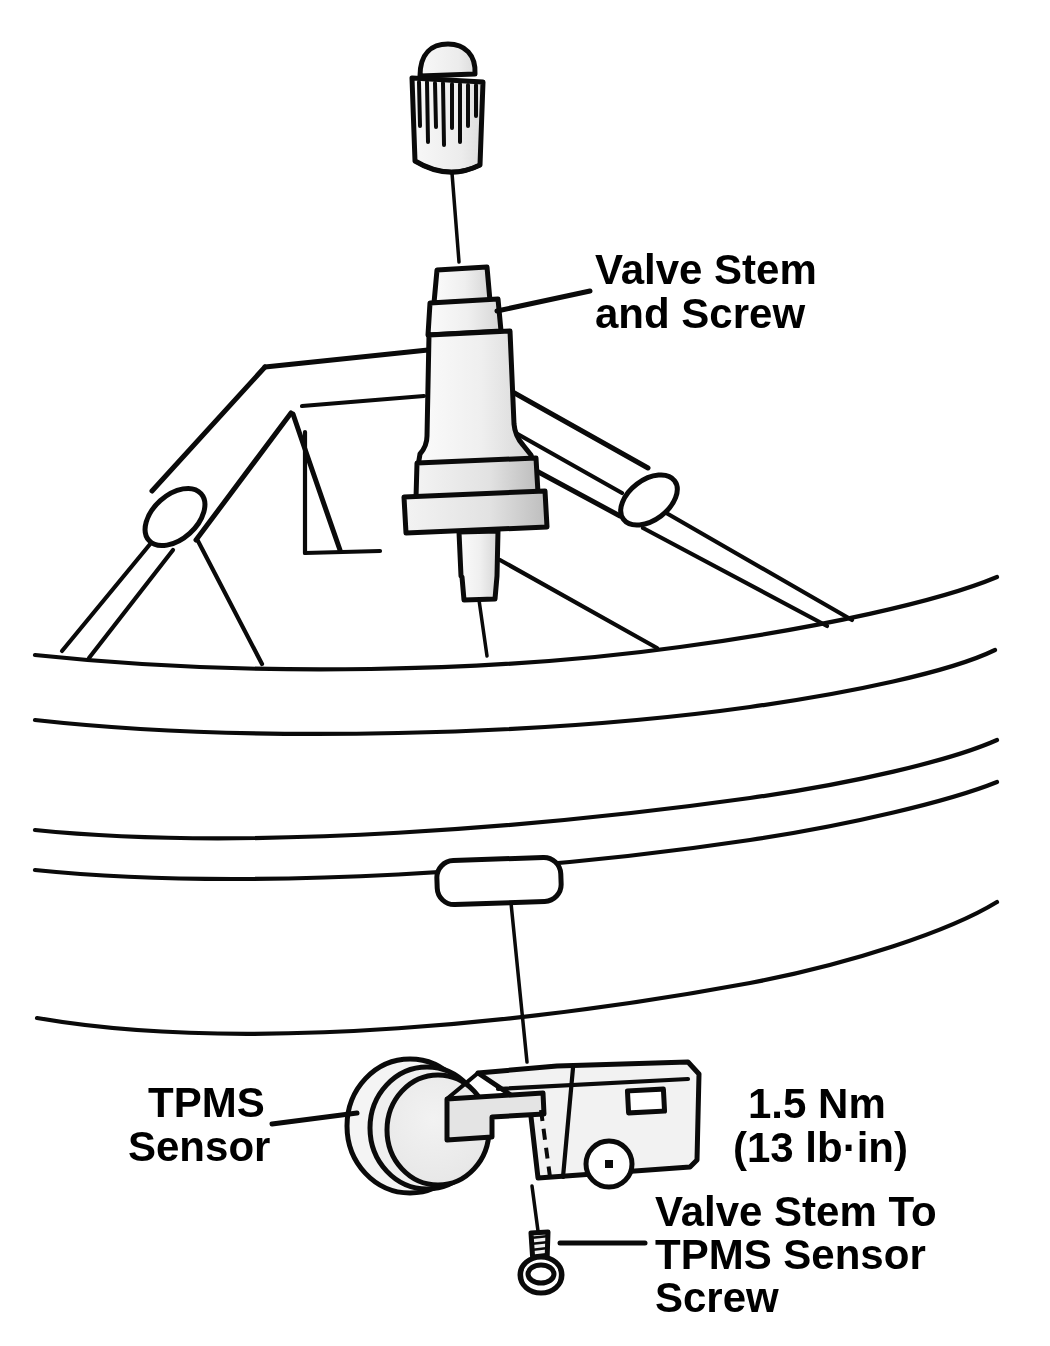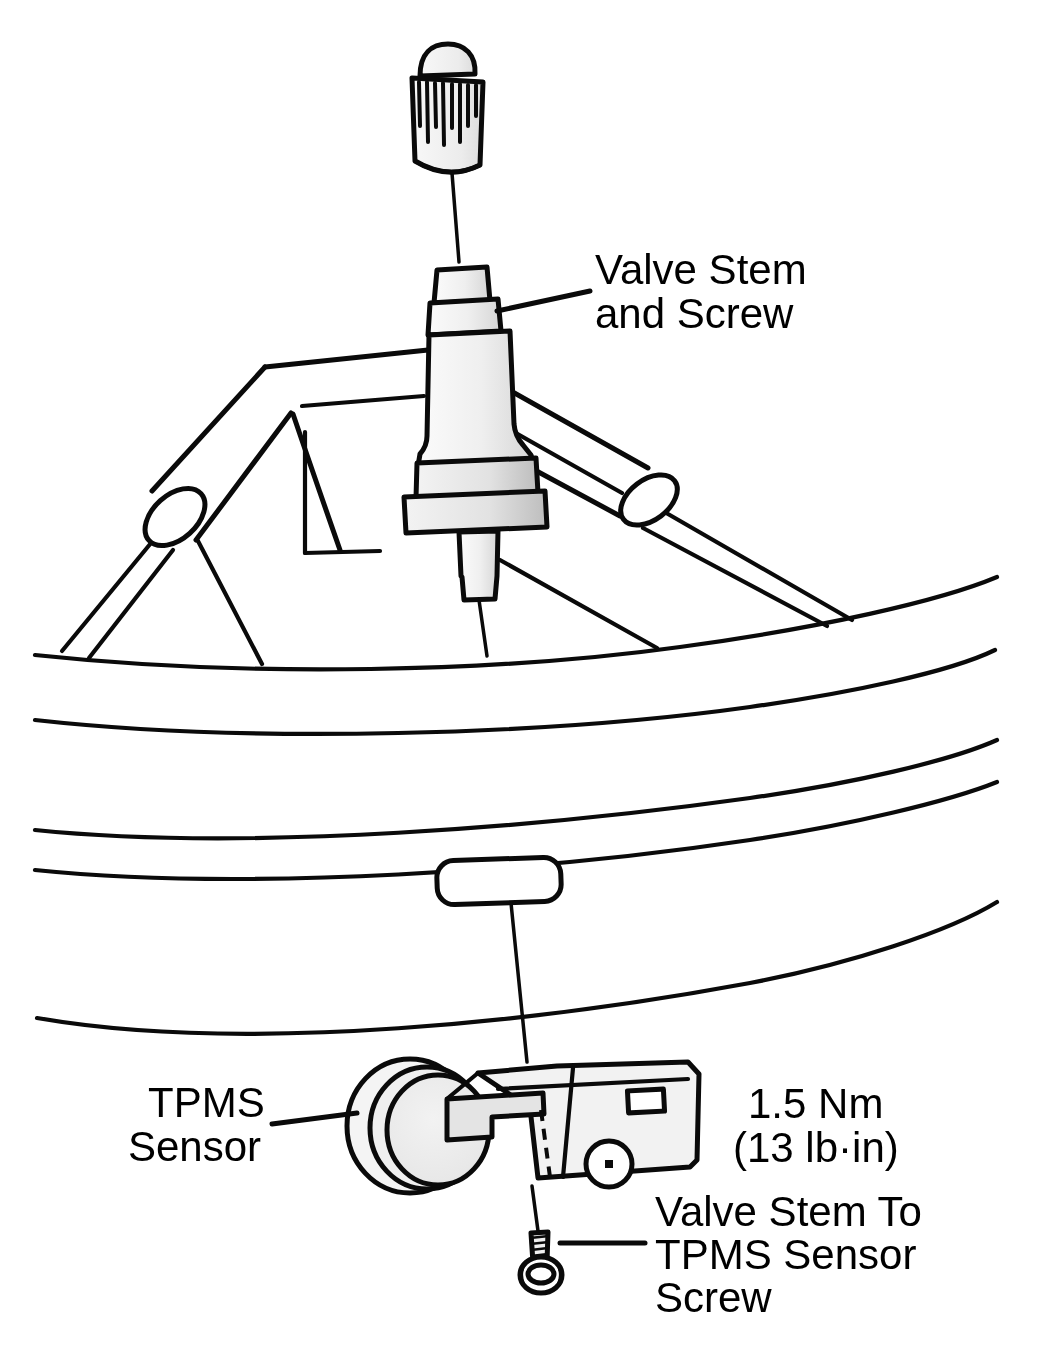--- a/index.html
+++ b/index.html
@@ -1,16 +1,16 @@
 <!DOCTYPE html>
 <html style="--line: #0a0a0a; --text: #000000; --background: #ffffff; --fill-light: #f5f5f5; --fill-mid: #e7e7e7; --fill-dark: #c9c9c9;"><head>
 <meta charset="utf-8">
 <style>
   html,body{margin:0;padding:0;background:#fff;}
-  .stage{position:relative;width:1050px;height:1346px;background:var(--background,#fff);overflow:hidden;}
+  .stage{position:relative;width:1050px;height:1346px;background:var(--background,#fff);overflow:hidden;font-weight:bold;}
   svg{display:block;}
   .ln{stroke:var(--line,#000);fill:none;stroke-width:5;stroke-linecap:round;stroke-linejoin:round;}
   .ln4{stroke:var(--line,#000);fill:none;stroke-width:4.2;stroke-linecap:round;stroke-linejoin:round;}
   .thin{stroke:var(--line,#000);fill:none;stroke-width:3.5;stroke-linecap:round;}
   .dash{stroke:var(--line,#000);fill:none;stroke-width:4;stroke-dasharray:11 8;}
   .leader{stroke:var(--line,#000);fill:none;stroke-width:5;stroke-linecap:round;}
   .shape{stroke:var(--line,#000);stroke-width:5;stroke-linejoin:round;}
   .white{fill:#ffffff;}
   text{font-family:"Liberation Sans","DejaVu Sans",sans-serif;font-size:42px;fill:var(--text,#000);}
 </style>

